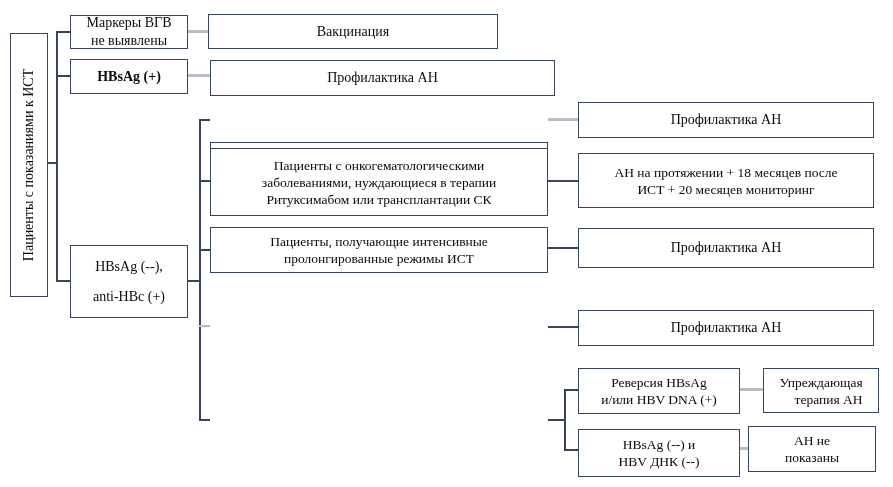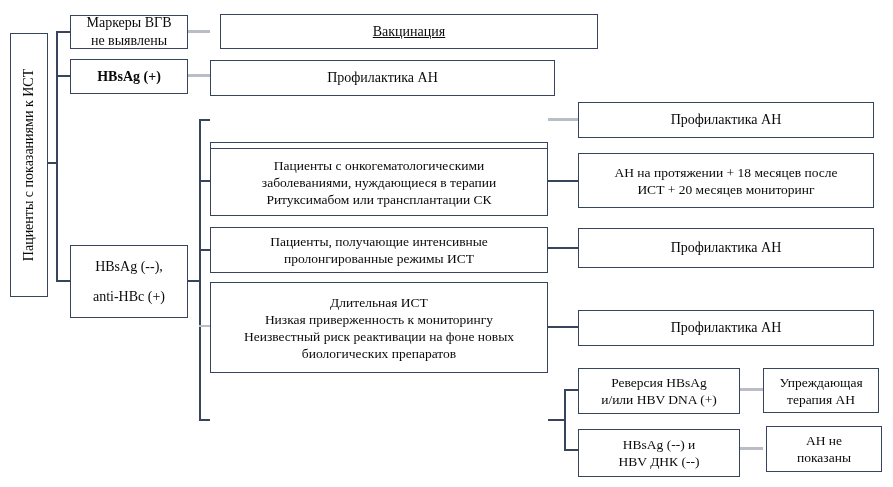--- a/index.html
+++ b/index.html
@@ -64,43 +64,39 @@
   <div class="line dark" style="left:56px;top:75px;width:14px;height:2px;"></div>
   <div class="line dark" style="left:56px;top:280px;width:14px;height:2px;"></div>
 
   <div class="node big" style="left:70px;top:15px;width:118px;height:34px;">Маркеры ВГВ
 не выявлены</div>
   <div class="node big" style="left:70px;top:59px;width:118px;height:35px;font-weight:bold;">HBsAg (+)</div>
   <div class="node big loose" style="left:70px;top:245px;width:118px;height:73px;">HBsAg (--),
 anti-HBc (+)</div>
 
   <div class="line light" style="left:188px;top:30px;width:22px;height:3px;"></div>
-  <div class="node big" style="left:220px;top:14px;width:378px;height:35px;text-decoration:underline;">Вакцинация</div>
+  <div class="node big" style="left:208px;top:14px;width:290px;height:35px;">Вакцинация</div>
 
   <div class="line light" style="left:188px;top:74px;width:22px;height:3px;"></div>
   <div class="node big" style="left:210px;top:60px;width:345px;height:36px;">Профилактика АН</div>
 
   <div class="line dark" style="left:188px;top:280px;width:12px;height:2px;"></div>
   <div class="line dark" style="left:199px;top:119px;width:2px;height:302px;"></div>
   <div class="line dark" style="left:199px;top:119px;width:11px;height:2px;"></div>
   <div class="line dark" style="left:199px;top:180px;width:11px;height:2px;"></div>
   <div class="line dark" style="left:199px;top:249px;width:11px;height:2px;"></div>
   <div class="line light" style="left:199px;top:325px;width:11px;height:2px;"></div>
   <div class="line dark" style="left:199px;top:419px;width:11px;height:2px;"></div>
 
   <div class="node big" style="left:210px;top:102px;width:338px;height:38px;margin-top:40px;">HBV ДНК (+)</div>
   <div class="node" style="left:210px;top:227px;width:338px;height:46px;">Пациенты, получающие интенсивные
 пролонгированные режимы ИСТ</div>
   <div class="node" style="left:210px;top:148px;width:338px;height:68px;">Пациенты с онкогематологическими
 заболеваниями, нуждающиеся в терапии
 Ритуксимабом или трансплантации СК</div>
-  <div class="node" style="left:210px;top:282px;width:338px;height:91px;">Длительная ИСТ
-Низкая приверженность к мониторингу
-Неизвестный риск реактивации на фоне новых
-биологических препаратов</div>
 
   <div class="line light" style="left:548px;top:118px;width:30px;height:3px;"></div>
   <div class="node big" style="left:578px;top:102px;width:296px;height:36px;">Профилактика АН</div>
 
   <div class="line dark" style="left:548px;top:180px;width:30px;height:2px;"></div>
   <div class="node" style="left:578px;top:153px;width:296px;height:55px;">АН на протяжении + 18 месяцев после
 ИСТ + 20 месяцев мониторинг</div>
 
   <div class="line dark" style="left:548px;top:247px;width:30px;height:2px;"></div>
   <div class="node big" style="left:578px;top:228px;width:296px;height:40px;">Профилактика АН</div>
@@ -109,22 +105,22 @@
   <div class="node big" style="left:578px;top:310px;width:296px;height:36px;">Профилактика АН</div>
 
   <div class="line dark" style="left:548px;top:419px;width:18px;height:2px;"></div>
   <div class="line dark" style="left:564px;top:389px;width:2px;height:62px;"></div>
   <div class="line dark" style="left:564px;top:389px;width:14px;height:2px;"></div>
   <div class="line dark" style="left:564px;top:449px;width:14px;height:2px;"></div>
 
   <div class="node" style="left:578px;top:368px;width:162px;height:46px;">Реверсия HBsAg
 и/или HBV DNA (+)</div>
   <div class="line light" style="left:740px;top:388px;width:23px;height:3px;"></div>
-  <div class="node" style="left:763px;top:368px;width:116px;height:45px;">Упреждающая
+  <div class="node" style="left:763px;top:368px;width:116px;height:45px;text-align:right;">Упреждающая
 терапия АН</div>
 
   <div class="node" style="left:578px;top:429px;width:162px;height:48px;">HBsAg (--) и
 HBV ДНК (--)</div>
   <div class="line light" style="left:740px;top:447px;width:23px;height:3px;"></div>
-  <div class="node" style="left:766px;top:426px;width:116px;height:46px;">АН не
+  <div class="node" style="left:748px;top:426px;width:128px;height:46px;">АН не
 показаны</div>
 
 </div>
 
 </body></html>

